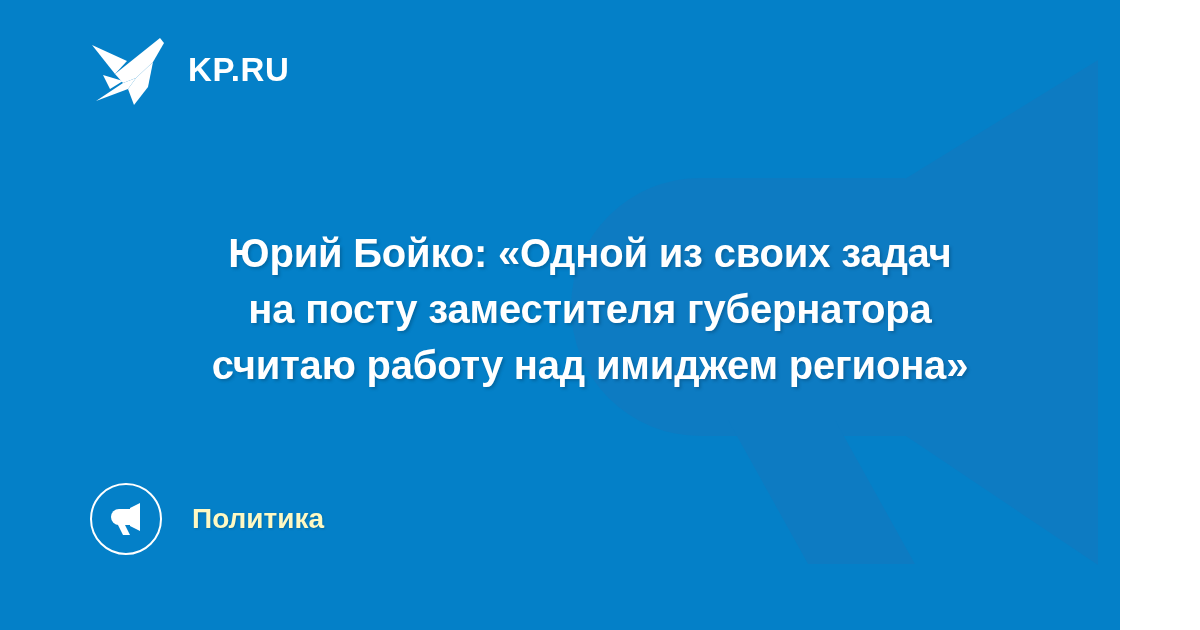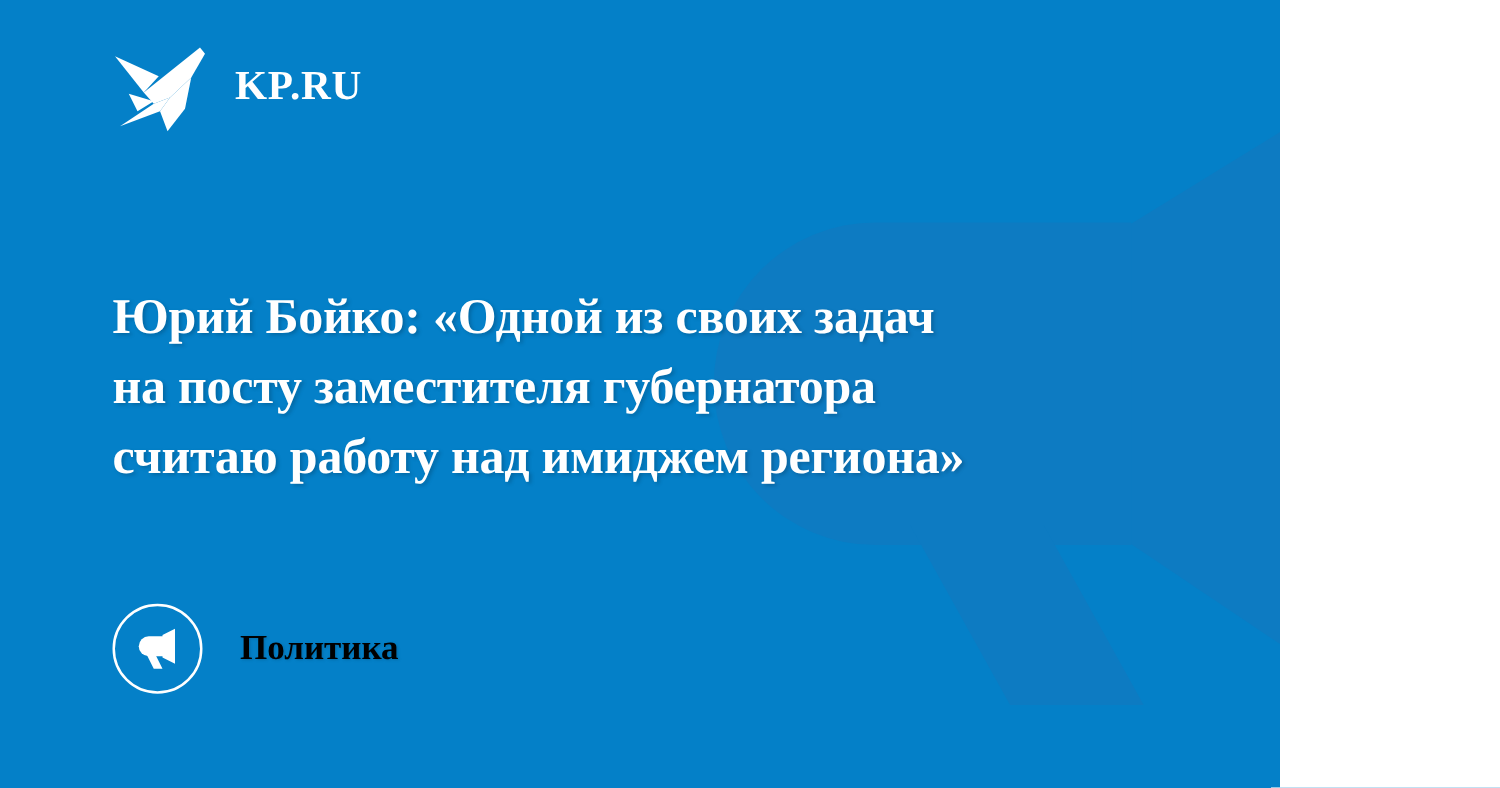--- a/index.html
+++ b/index.html
@@ -4,25 +4,26 @@
 <title>KP.RU social card</title>
 <style>
   html, body {
     margin: 0;
     padding: 0;
     background: #ffffff;
   }
 
   .card {
     position: relative;
-    width: 1024px;
+    width: 1120px;
     height: 630px;
     overflow: hidden;
     background: #0480c8;
-    font-family: Liberation Serif, serif;
+    font-family: Liberation Sans, sans-serif;
+    text-align: center;
     -webkit-font-smoothing: antialiased;
   }
 
   
   .watermark {
     position: absolute;
     inset: 0;
     width: 1200px;
     height: 630px;
     pointer-events: none;
@@ -93,21 +94,21 @@
   }
 
   .megaphone-icon {
     width: 40px;
     height: 40px;
     display: block;
   }
 
   .category-label {
     margin-left: 30px;
-    color: #000000;
+    color: #fef9c3;
     font-size: 28px;
     font-weight: 700;
     line-height: 1;
     white-space: nowrap;
     text-shadow: 1px 1px 2px rgba(0, 58, 95, 0.28);
   }
 </style>
 </head>
 <body>
 

